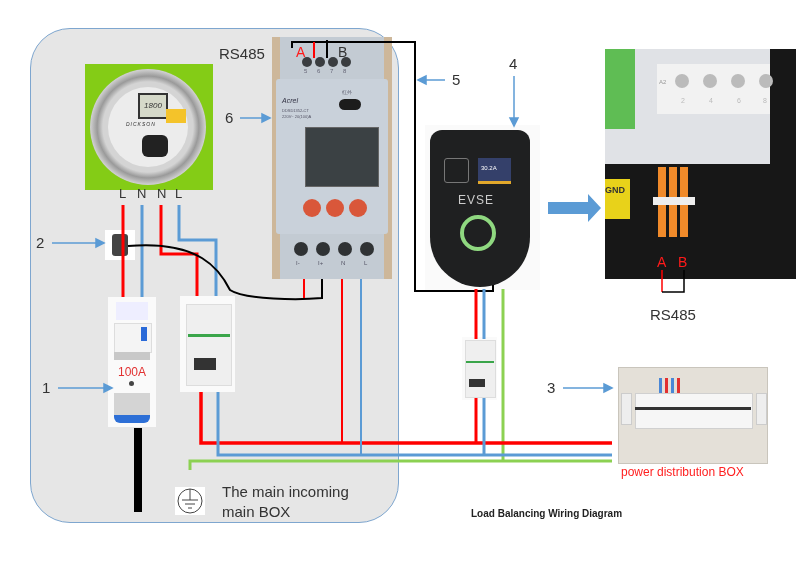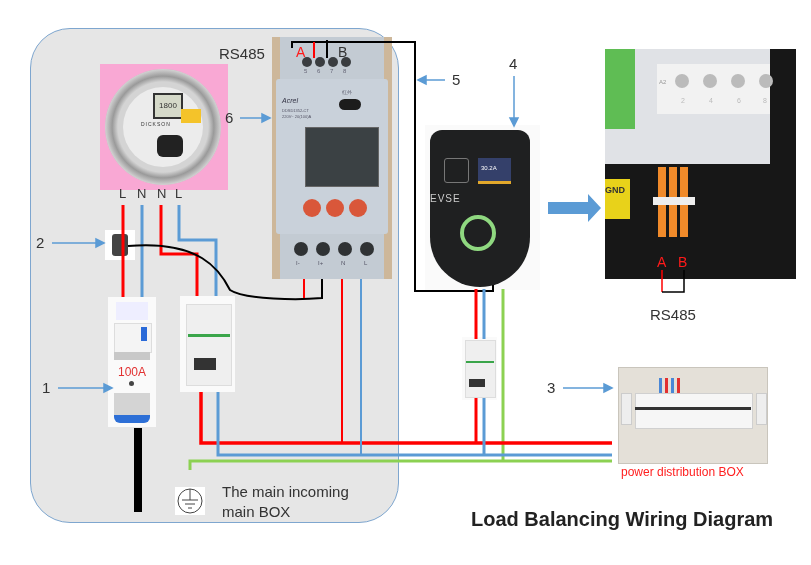--- a/index.html
+++ b/index.html
@@ -3,21 +3,21 @@
 <meta charset="utf-8">
 <style>
   html, body { margin:0; padding:0; background:#ffffff; }
   body { width:811px; height:565px; position:relative; overflow:hidden; font-family:"Liberation Sans", sans-serif; }
   .abs { position:absolute; }
   #main-box { left:30px; top:28px; width:369px; height:495px; background:#e6e6e6; border:1.5px solid #7ea6cf; border-radius:40px; box-sizing:border-box; }
   .lbl { position:absolute; font-family:"Liberation Sans", sans-serif; color:#333; }
   .num { font-size:15px; color:#333; }
   svg.wires { position:absolute; left:0; top:0; }
   .photo { position:absolute; background:#fff; }
-  .meter-wrap { left:100px; top:64px; width:128px; height:126px; background:#f9a8d4; }
+  .meter-wrap { left:85px; top:64px; width:128px; height:126px; background:#84cc16;font-style:italic; }
   .meter-ring { position:absolute; left:5px; top:5px; width:116px; height:116px; border-radius:50%; background:radial-gradient(circle, #d4d4d4 55%, #9a9a9a 62%, #cfcfcf 70%, #8a8a8a 76%); }
   .meter-face { position:absolute; left:18px; top:18px; width:80px; height:80px; border-radius:50%; background:#ececec; }
   .meter-lcd { position:absolute; left:30px; top:6px; width:26px; height:22px; background:#d5d9c9; border:2px solid #333; font-size:8px; text-align:center; line-height:22px; color:#333; }
   .meter-brand { position:absolute; left:18px; top:34px; font-size:5px; letter-spacing:1px; color:#333; }
   .meter-yellow { position:absolute; left:58px; top:22px; width:20px; height:14px; background:#f4c32a; }
   .meter-socket { position:absolute; left:34px; top:48px; width:26px; height:22px; background:#222; border-radius:6px; }
   .acrel { left:272px; top:37px; width:120px; height:242px; background:#cdb79a; }
   .acrel-top { position:absolute; left:8px; top:0; width:104px; height:42px; background:#c3cbd3; }
   .acrel-body { position:absolute; left:4px; top:42px; width:112px; height:155px; background:#c9d1da; border-radius:3px; }
   .acrel-bottom { position:absolute; left:8px; top:197px; width:104px; height:45px; background:#c3cbd3; }
@@ -28,21 +28,21 @@
   .acrel-brand { position:absolute; left:6px; top:60px; font-size:7px; color:#334; font-style:italic; }
   .acrel-ir { position:absolute; left:63px; top:60px; width:22px; height:11px; border-radius:6px; background:#1c1c1c; }
   .ct { left:105px; top:230px; width:30px; height:30px; background:#fff; }
   .ct-body { position:absolute; left:7px; top:4px; width:16px; height:22px; background:#444; border-radius:3px; }
   .breaker { position:absolute; background:#fafafa; }
   .evse { left:425px; top:125px; width:115px; height:165px; background:#fafafa; }
   .evse-body { position:absolute; left:5px; top:5px; width:100px; height:157px; background:#1f2021; border-radius:12px 12px 50px 50px; }
   .evse-ring { position:absolute; left:30px; top:85px; width:36px; height:36px; border-radius:50%; border:4px solid #8fd880; box-sizing:border-box; }
   .evse-screen { position:absolute; left:48px; top:28px; width:33px; height:23px; background:#34406a; border-bottom:3px solid #e1a82b; }
   .evse-rfid { position:absolute; left:14px; top:28px; width:23px; height:23px; border:1px solid #777; border-radius:3px; }
-  .evse-label { position:absolute; left:0; top:63px; width:92px; text-align:left; color:#ccc; font-size:10px; letter-spacing:1px; }
+  .evse-label { position:absolute; left:0; top:63px; width:92px; text-align:center; color:#ccc; font-size:12px; letter-spacing:1px; }
   .wiring-photo { left:605px; top:49px; width:191px; height:230px; background:#171717; overflow:hidden; }
   .dist { left:618px; top:367px; width:148px; height:95px; background:#e4e0d8; border:1px solid #c9c5bc; }
 </style>
 </head>
 <body>
 
 <div id="main-box" class="abs"></div>
 
 <div class="photo meter-wrap">
   <div class="meter-ring">
@@ -240,13 +240,13 @@
 <div class="lbl num" style="left:42px;top:379px;">1</div>
 <div class="lbl num" style="left:36px;top:234px;">2</div>
 <div class="lbl num" style="left:547px;top:379px;">3</div>
 <div class="lbl num" style="left:509px;top:55px;">4</div>
 <div class="lbl num" style="left:452px;top:71px;">5</div>
 <div class="lbl num" style="left:225px;top:109px;">6</div>
 
 <div class="lbl" style="left:222px;top:483px;font-size:15px;">The main incoming</div>
 <div class="lbl" style="left:222px;top:503px;font-size:15px;">main BOX</div>
 
-<div class="lbl" style="left:471px;top:508px;font-size:20px;font-weight:bold;color:#222;">Load Balancing Wiring Diagram</div>
+<div class="lbl" style="left:471px;top:508px;font-size:10px;font-weight:bold;color:#222;">Load Balancing Wiring Diagram</div>
 
 </body></html>

